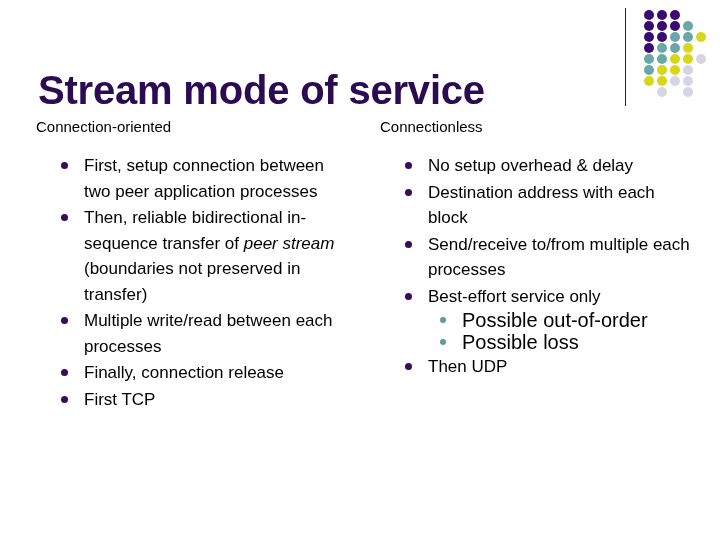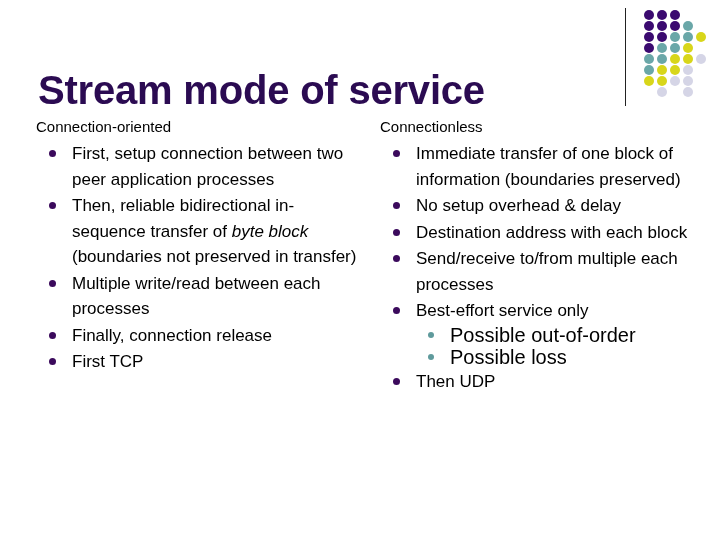--- a/index.html
+++ b/index.html
@@ -69,21 +69,21 @@
   .col-heading {
     font-size: 15px;
     line-height: 21px;
     color: #000000;
     margin: 0 0 2px 0;
     white-space: nowrap;
   }
 
   ul.bullets {
     list-style: none;
-    margin: 4px;
+    margin: 16px;
     padding: 0;
   }
   ul.bullets > li {
     position: relative;
     padding-left: 32px;
     font-size: 17px;
     line-height: 25.5px;
     margin-bottom: 1px;
   }
   ul.bullets > li > .bullet-dot {
@@ -158,30 +158,29 @@
     <span class="dot" style="left: 39px; top: 77px; background: rgb(213, 213, 230);"></span>
   </div>
 
 <h1 id="slide-title">Stream mode of service</h1>
 
 <div id="body-area">
   <div class="column" id="column-left">
       <div class="col-heading">Connection-oriented</div>
       <ul class="bullets">
         <li><span class="bullet-dot"></span><span>First, setup connection between two peer application processes</span></li>
-        <li><span class="bullet-dot"></span><span><span>Then, reliable bidirectional in-sequence transfer of </span><span class="italic">byte block</span><span> (boundaries not preserved in transfer)</span></span></li>
+        <li><span class="bullet-dot"></span><span><span>Then, reliable bidirectional in-sequence transfer of </span><span class="italic">peer stream</span><span> (boundaries not preserved in transfer)</span></span></li>
         <li><span class="bullet-dot"></span><span>Multiple write/read between each processes</span></li>
         <li><span class="bullet-dot"></span><span>Finally, connection release</span></li>
         <li><span class="bullet-dot"></span><span>First TCP</span></li>
       </ul>
     </div>
   <div class="column" id="column-right">
       <div class="col-heading">Connectionless</div>
       <ul class="bullets">
-        <li><span class="bullet-dot"></span><span>Immediate transfer of one block of information (boundaries preserved)</span></li>
         <li><span class="bullet-dot"></span><span>No setup overhead &amp; delay</span></li>
         <li><span class="bullet-dot"></span><span>Destination address with each block</span></li>
         <li><span class="bullet-dot"></span><span>Send/receive to/from multiple each processes</span></li>
         <li><span class="bullet-dot"></span><span>Best-effort service only</span><ul class="subbullets">
             <li><span class="subbullet-dot"></span><span>Possible out-of-order</span></li>
             <li><span class="subbullet-dot"></span><span>Possible loss</span></li>
           </ul></li>
         <li><span class="bullet-dot"></span><span>Then UDP</span></li>
       </ul>
     </div>

